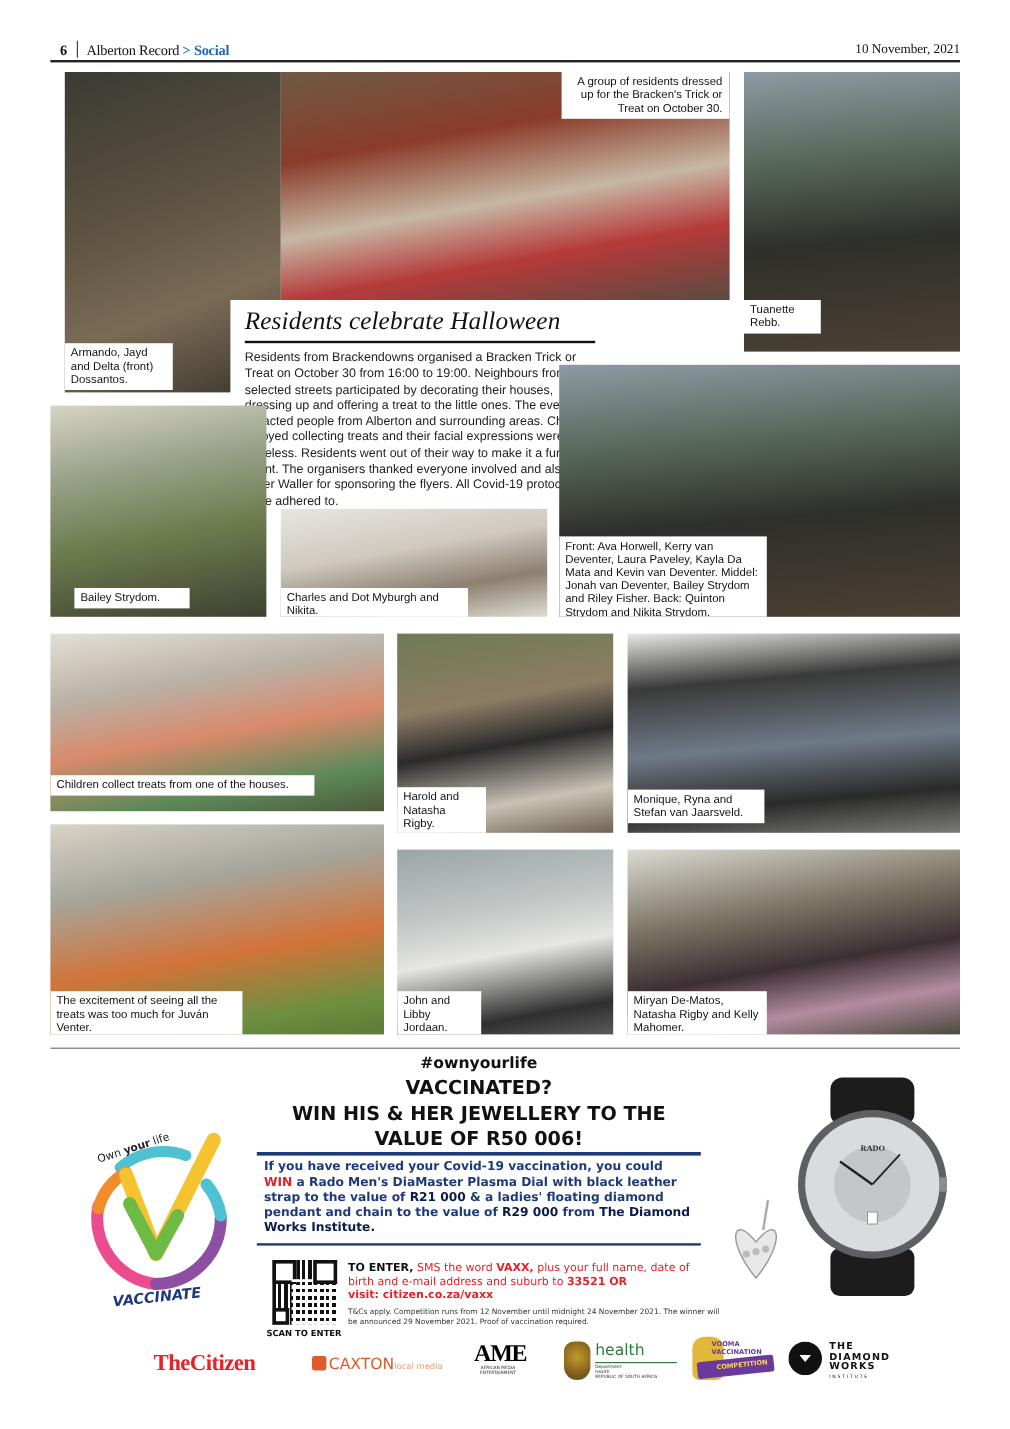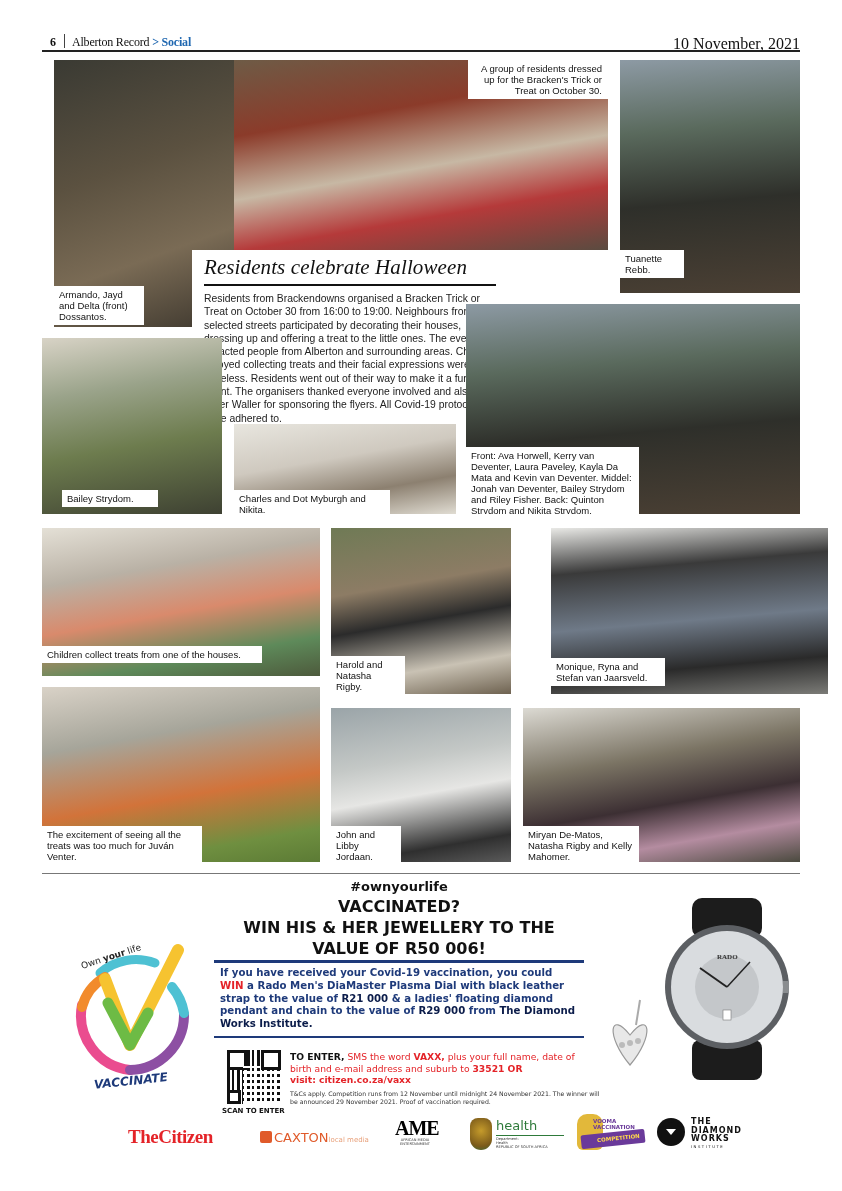--- a/index.html
+++ b/index.html
@@ -4,21 +4,21 @@
 <style>
   * { box-sizing: border-box; margin: 0; padding: 0; }
   html, body { width: 842px; height: 1191px; background: #ffffff; overflow: hidden; }
   body { position: relative; font-family: "Liberation Sans", sans-serif; color: #111; }
 
   .header { position: absolute; left: 42px; top: 33px; width: 758px; height: 18px; }
   .header .pg { position: absolute; left: 8px; top: 2px; font-family: "Liberation Serif", serif; font-weight: bold; font-size: 12px; }
   .header .sep { position: absolute; left: 22px; top: 1px; width: 1px; height: 14px; background: #444; }
   .header .pub { position: absolute; left: 30px; top: 2px; font-family: "Liberation Serif", serif; font-size: 12px; letter-spacing: -0.2px; }
   .header .sec { color: #1f67b0; font-weight: bold; }
-  .header .date { position: absolute; right: 0; top: 2px; font-family: "Liberation Serif", serif; font-size: 16px; }
+  .header .date { position: absolute; right: 0; top: 2px; font-family: "Liberation Serif", serif; font-size: 11px; }
   .rule { position: absolute; left: 42px; top: 50px; width: 758px; height: 2px; background: #222; }
 
   .photo { position: absolute; overflow: hidden; }
   .photo .cap { position: absolute; background: #fff; font-size: 9.5px; line-height: 11px; padding: 3px 6px 3px 5px; color: #111; }
 
   .ph-dark { background: linear-gradient(160deg, #3a3a33 0%, #5b5140 40%, #7a6b55 70%, #3c362d 100%); }
   .ph-warm { background: linear-gradient(170deg, #6e5b46 0%, #8b3b2a 30%, #c7b8a4 55%, #b53a3a 75%, #5a4b40 100%); }
   .ph-night { background: linear-gradient(175deg, #8d9aa4 0%, #5a6a5d 30%, #2e2f2a 60%, #4b4034 100%); }
   .ph-green { background: linear-gradient(170deg, #d8d3c6 0%, #9aa38a 30%, #6d7c4e 60%, #3e4132 100%); }
   .ph-light { background: linear-gradient(170deg, #e8e6df 0%, #cfc9bf 40%, #8c8070 70%, #e0dcd2 100%); }
@@ -125,21 +125,21 @@
 <div class="photo ph-night" style="left:466px;top:304px;width:334px;height:210px;">
   <div class="cap" style="left:0;top:143px;width:173px;">Front: Ava Horwell, Kerry van Deventer, Laura Paveley, Kayla Da Mata and Kevin van Deventer. Middel: Jonah van Deventer, Bailey Strydom and Riley Fisher. Back: Quinton Strydom and Nikita Strydom.</div>
 </div>
 
 <div class="photo ph-kids" style="left:42px;top:528px;width:278px;height:148px;">
   <div class="cap" style="left:0;top:118px;width:220px;">Children collect treats from one of the houses.</div>
 </div>
 <div class="photo ph-tree" style="left:331px;top:528px;width:180px;height:166px;">
   <div class="cap" style="left:0;top:128px;width:74px;">Harold and Natasha Rigby.</div>
 </div>
-<div class="photo ph-gate" style="left:523px;top:528px;width:277px;height:166px;margin-left:28px;">
+<div class="photo ph-gate" style="left:523px;top:528px;width:277px;height:166px;">
   <div class="cap" style="left:0;top:130px;width:114px;">Monique, Ryna and Stefan van Jaarsveld.</div>
 </div>
 
 <div class="photo ph-grass" style="left:42px;top:687px;width:278px;height:175px;">
   <div class="cap" style="left:0;top:139px;width:160px;">The excitement of seeing all the treats was too much for Juván Venter.</div>
 </div>
 <div class="photo ph-couple" style="left:331px;top:708px;width:180px;height:154px;">
   <div class="cap" style="left:0;top:118px;width:70px;">John and Libby Jordaan.</div>
 </div>
 <div class="photo ph-trio" style="left:523px;top:708px;width:277px;height:154px;">

